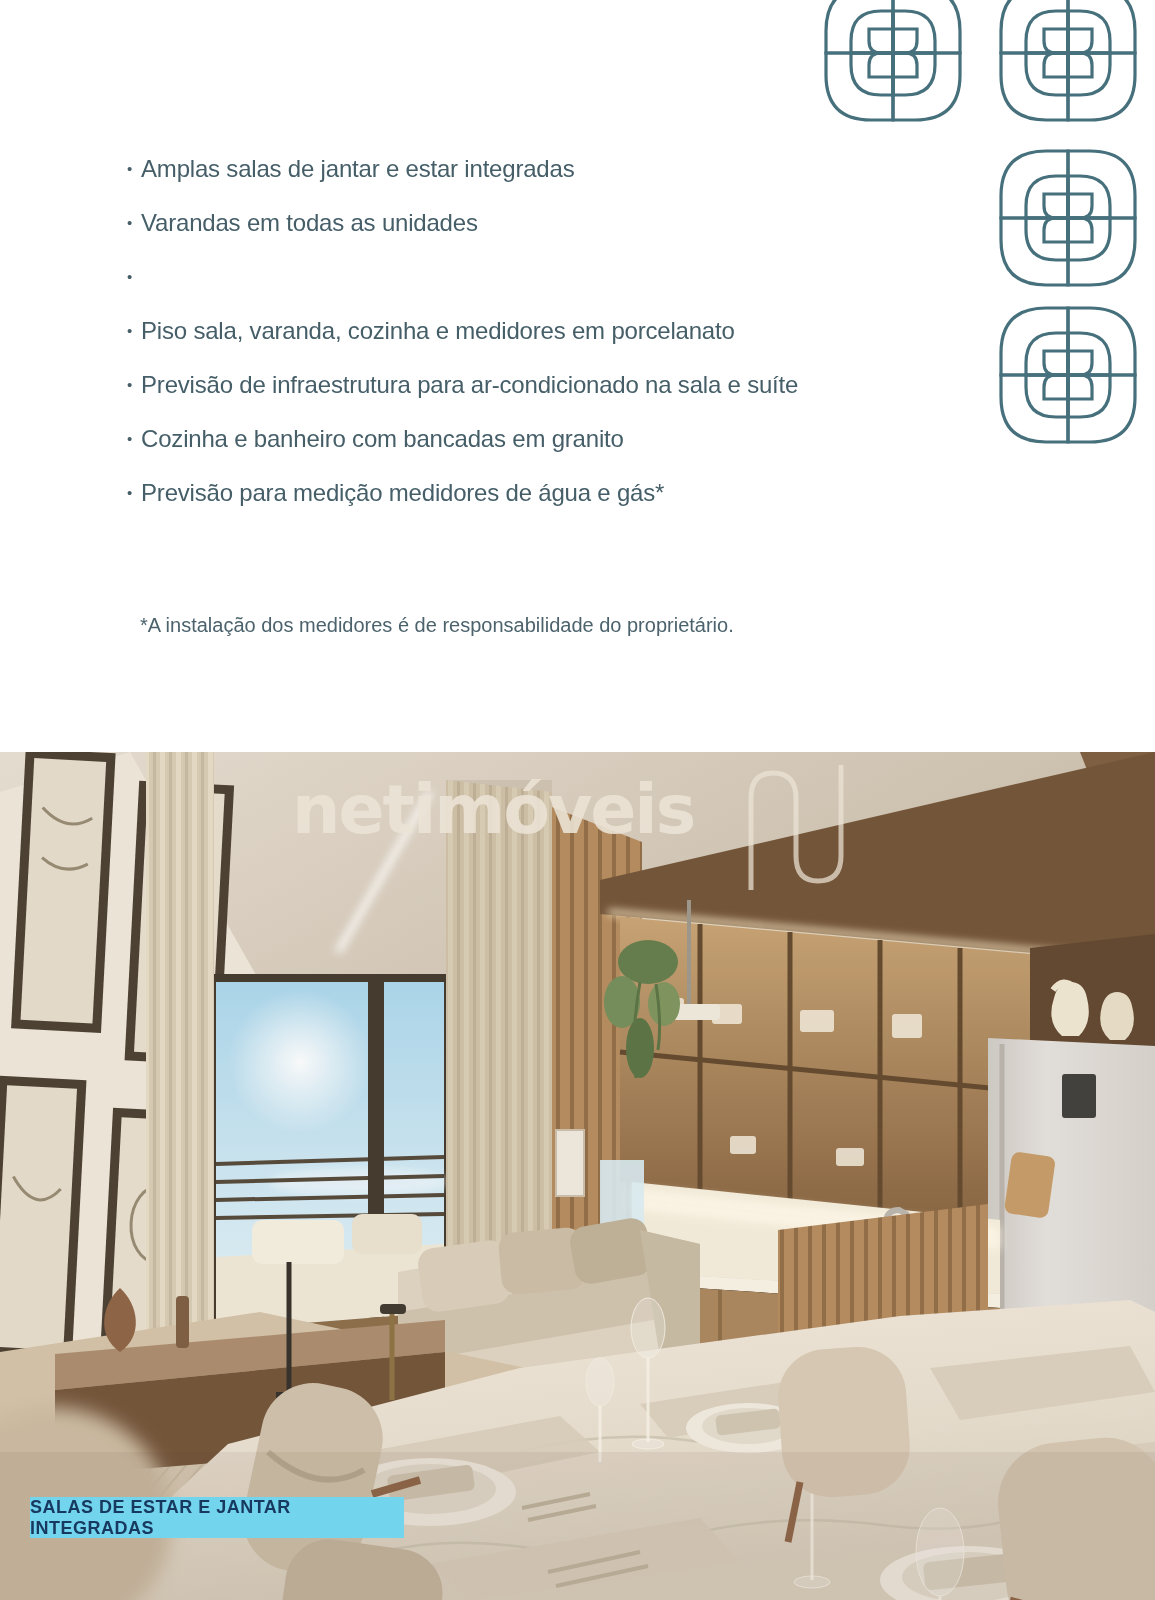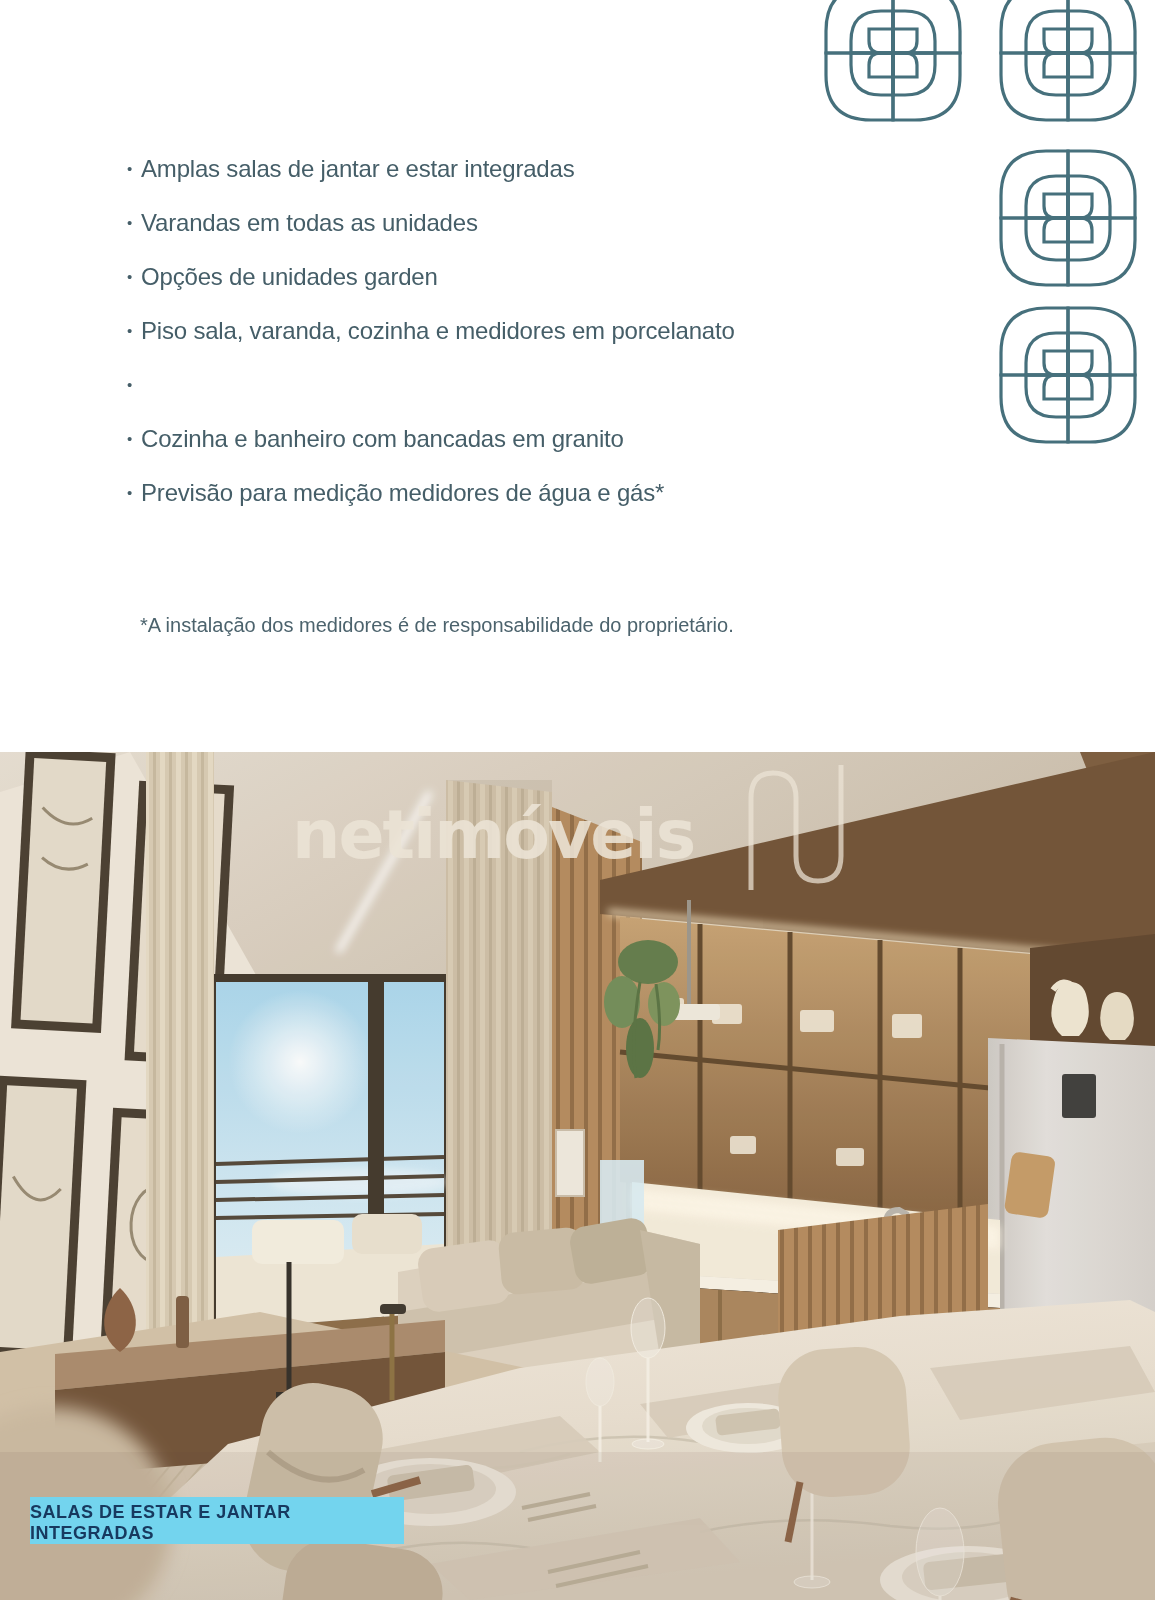--- a/index.html
+++ b/index.html
@@ -27,33 +27,33 @@
     position:absolute;left:140px;top:614px;margin:0;
     font-size:20px;color:#4c636d;letter-spacing:0;
   }
   
   .photo{
     position:absolute;left:0;top:752px;width:1155px;height:848px;overflow:hidden;
     background:#d8cbb8;
   }
   .photo-svg{position:absolute;inset:0;width:100%;height:100%;}
   .watermark{
-    position:absolute;left:292px;top:10px;display:flex;align-items:center;
+    position:absolute;left:292px;top:10px;display:flex;align-items:flex-start;
     pointer-events:none;
     gap:24px;
   }
   .watermark-text{
     font-family:"DejaVu Sans",sans-serif;
     font-weight:bold;font-size:68px;letter-spacing:-2px;
     color:#ece4d6;opacity:0.88;margin-top:14px;line-height:1;
   }
   .watermark-logo{margin-left:16px;opacity:0.85;}
   .caption-badge{
-    position:absolute;left:30px;top:745px;width:374px;height:47px;
-    background:#73d4ee;display:flex;align-items:flex-end;justify-content:center;
+    position:absolute;left:30px;top:745px;width:374px;height:41px;
+    background:#73d4ee;display:flex;align-items:flex-start;justify-content:center;
   }
   .caption-badge span{
     font-weight:bold;font-size:18px;letter-spacing:0.5px;color:#17395f;
   }
 </style>
 </head>
 <body>
 
 <div class="page">
 
@@ -84,28 +84,28 @@
       <li>
           <span class="bullet-dot">•</span>
           <span>Amplas salas de jantar e estar integradas</span>
         </li>
       <li>
           <span class="bullet-dot">•</span>
           <span>Varandas em todas as unidades</span>
         </li>
       <li>
           <span class="bullet-dot">•</span>
-          <span>Opções de unidades garden</span>
         </li>
       <li>
           <span class="bullet-dot">•</span>
           <span>Piso sala, varanda, cozinha e medidores em porcelanato</span>
         </li>
       <li>
           <span class="bullet-dot">•</span>
+          <span>Previsão de infraestrutura para ar-condicionado na sala e suíte</span>
         </li>
       <li>
           <span class="bullet-dot">•</span>
           <span>Cozinha e banheiro com bancadas em granito</span>
         </li>
       <li>
           <span class="bullet-dot">•</span>
           <span>Previsão para medição medidores de água e gás*</span>
         </li>
     </ul>

